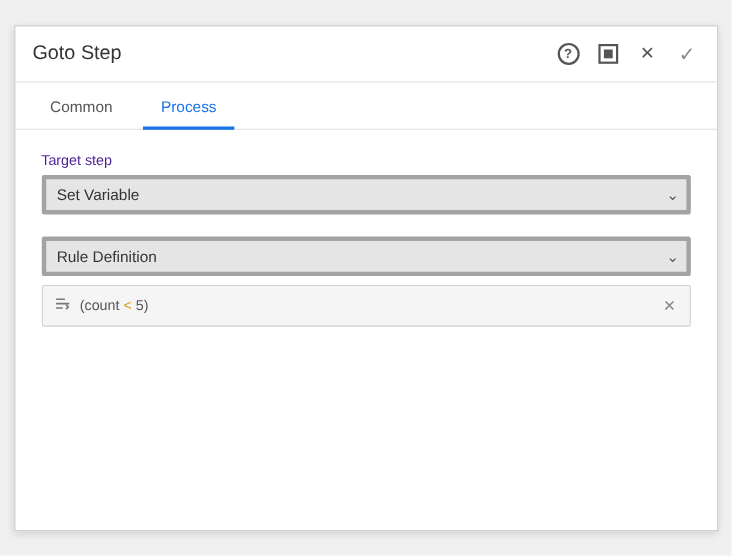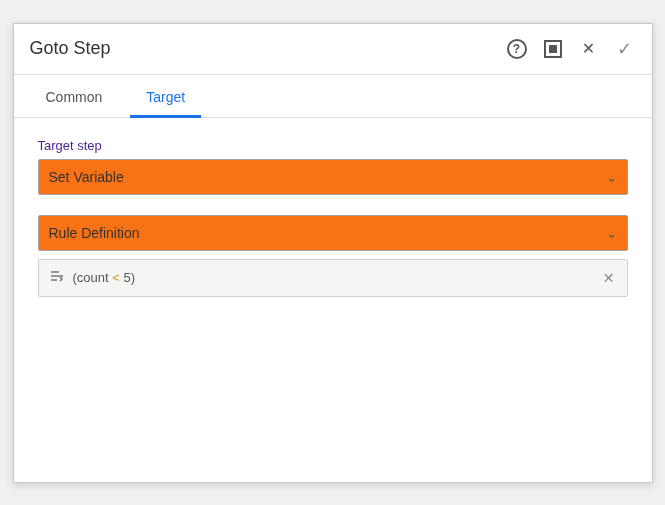--- a/index.html
+++ b/index.html
@@ -78,22 +78,22 @@
     .field-group {
       margin-bottom: 20px;
     }
     .select-wrapper {
       position: relative;
       width: 100%;
     }
     .select-box {
       width: 100%;
       height: 36px;
-      border: 1px solid #a3a3a3;
-      background: #f97316;
+      border: 4px solid #a3a3a3;
+      background: #e5e5e5;
       padding: 0 32px 0 10px;
       font-size: 14px;
       color: #333;
       appearance: none;
       cursor: pointer;
       border-radius: 2px;
     }
     .chevron-icon {
       position: absolute;
       right: 10px;
@@ -181,21 +181,21 @@
         <span>✓</span>
       </div>
     </div>
   </div>
 
   <div class="tabs">
     <div class="tab">
       <span>Common</span>
     </div>
     <div class="tab active">
-      <span>Target</span>
+      <span>Process</span>
     </div>
   </div>
 
   <div class="content">
 
     <div class="field-group">
       <div class="field-label">Target step</div>
       <div class="select-wrapper">
         <select class="select-box">
           <option>Set Variable</option>

